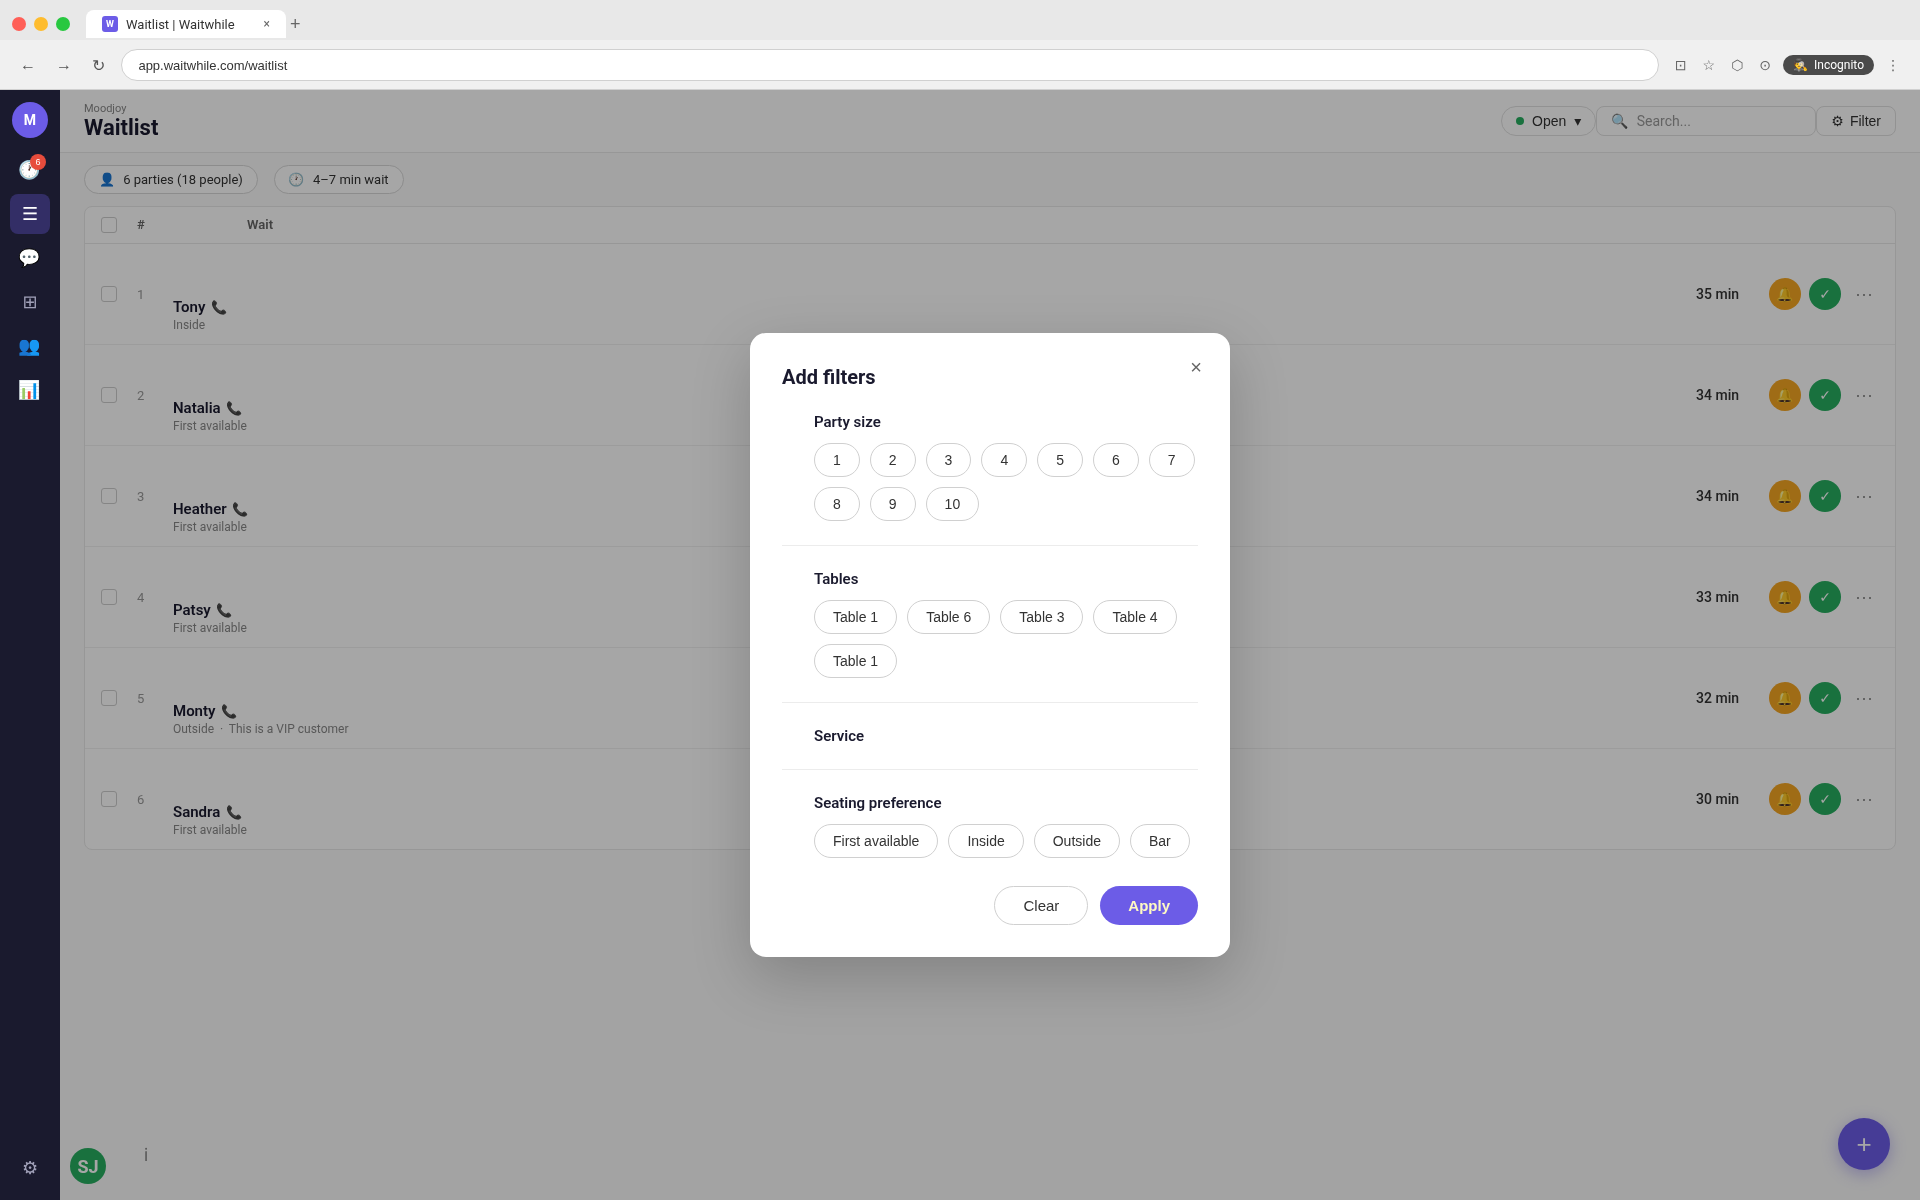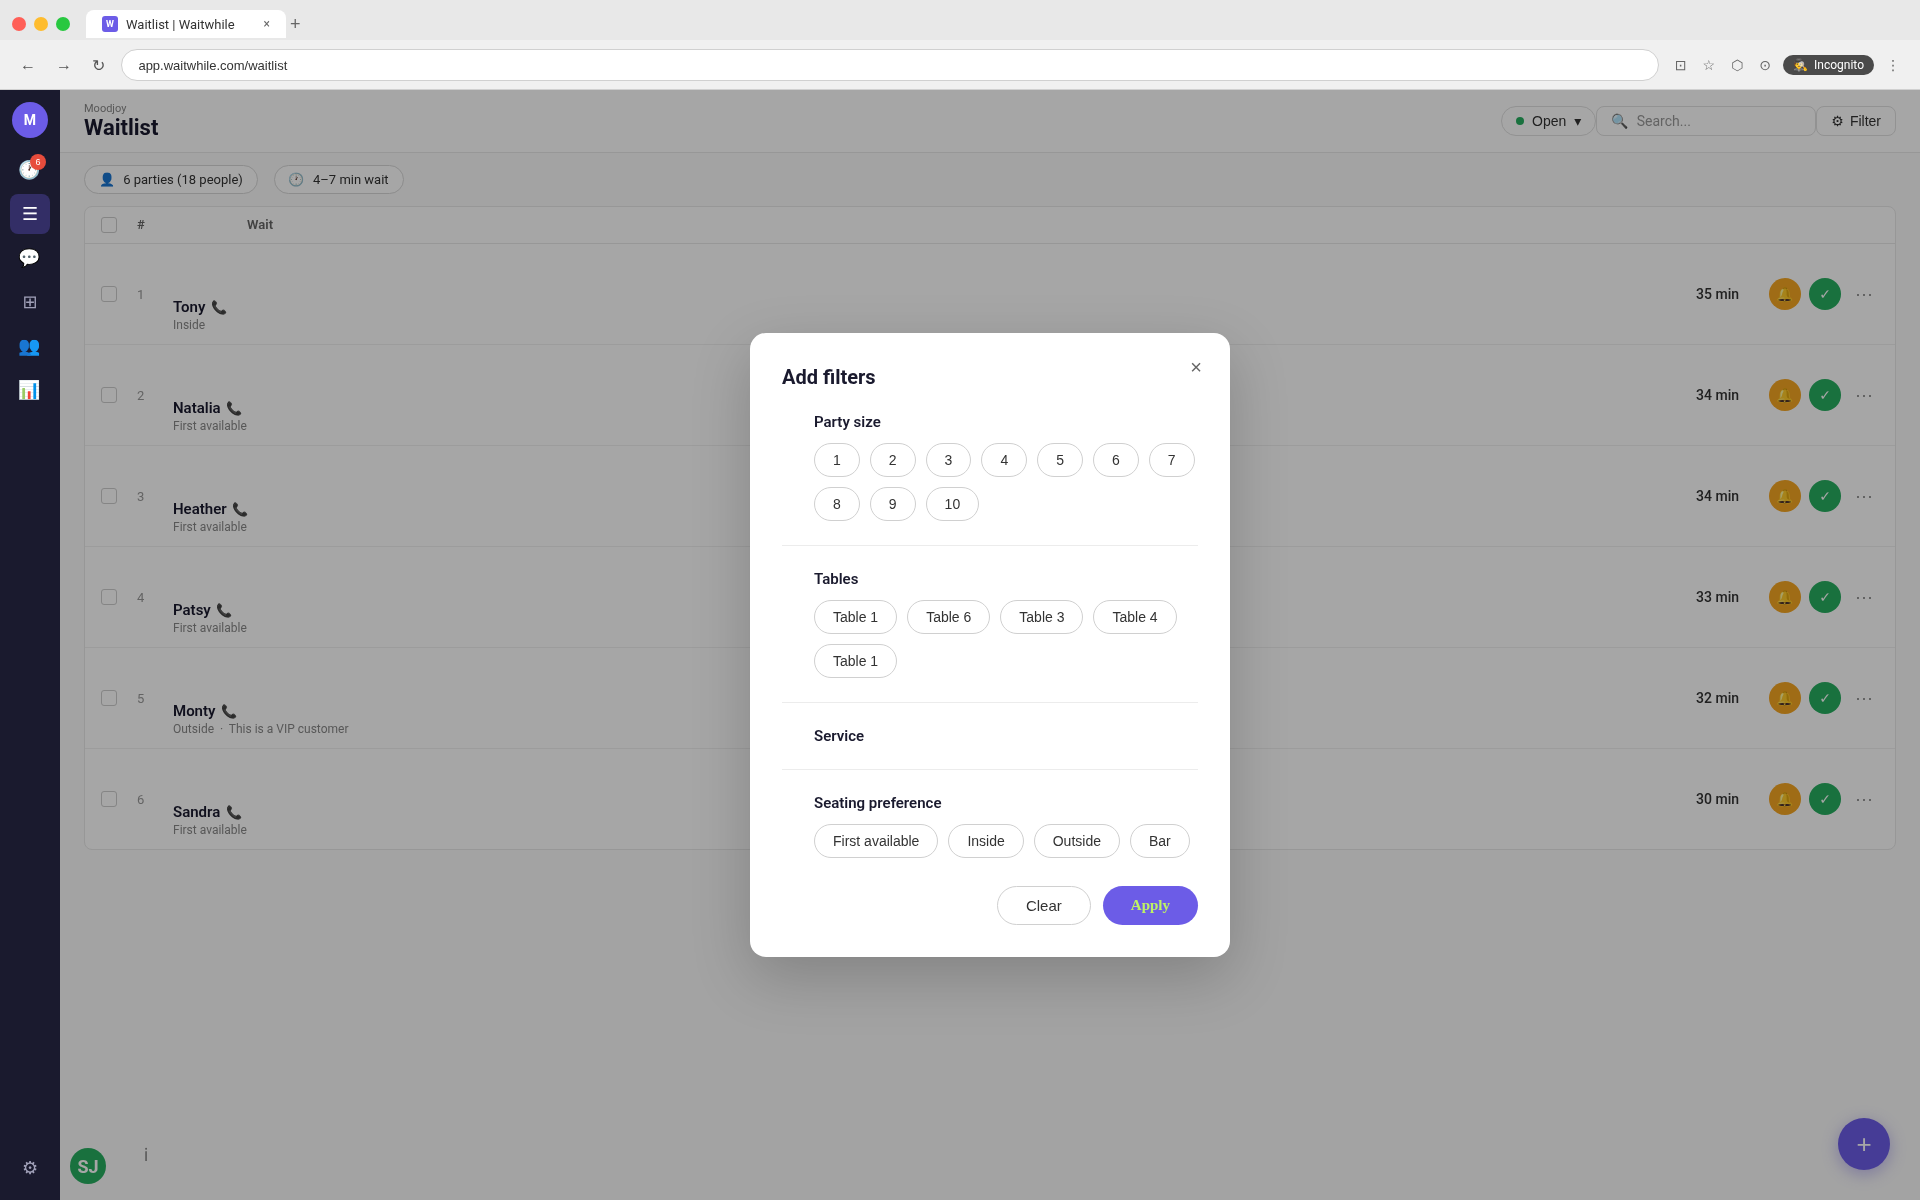--- a/index.html
+++ b/index.html
@@ -347,23 +347,22 @@
       color: #333;
       cursor: pointer;
     }
     .apply-btn {
       border: none;
       border-radius: 50px;
       padding: 10px 28px;
       background: #6c5ce7;
       font-size: 15px;
       font-weight: 600;
-      color: #bef264;
+      color: #fef9c3;
       cursor: pointer;
-      font-family: Liberation Serif, serif;
     }
 
     
     .bottom-avatar {
       position: absolute;
       bottom: 16px;
       left: 10px;
     }
     .ba {
       width: 36px; height: 36px; border-radius: 50%;

